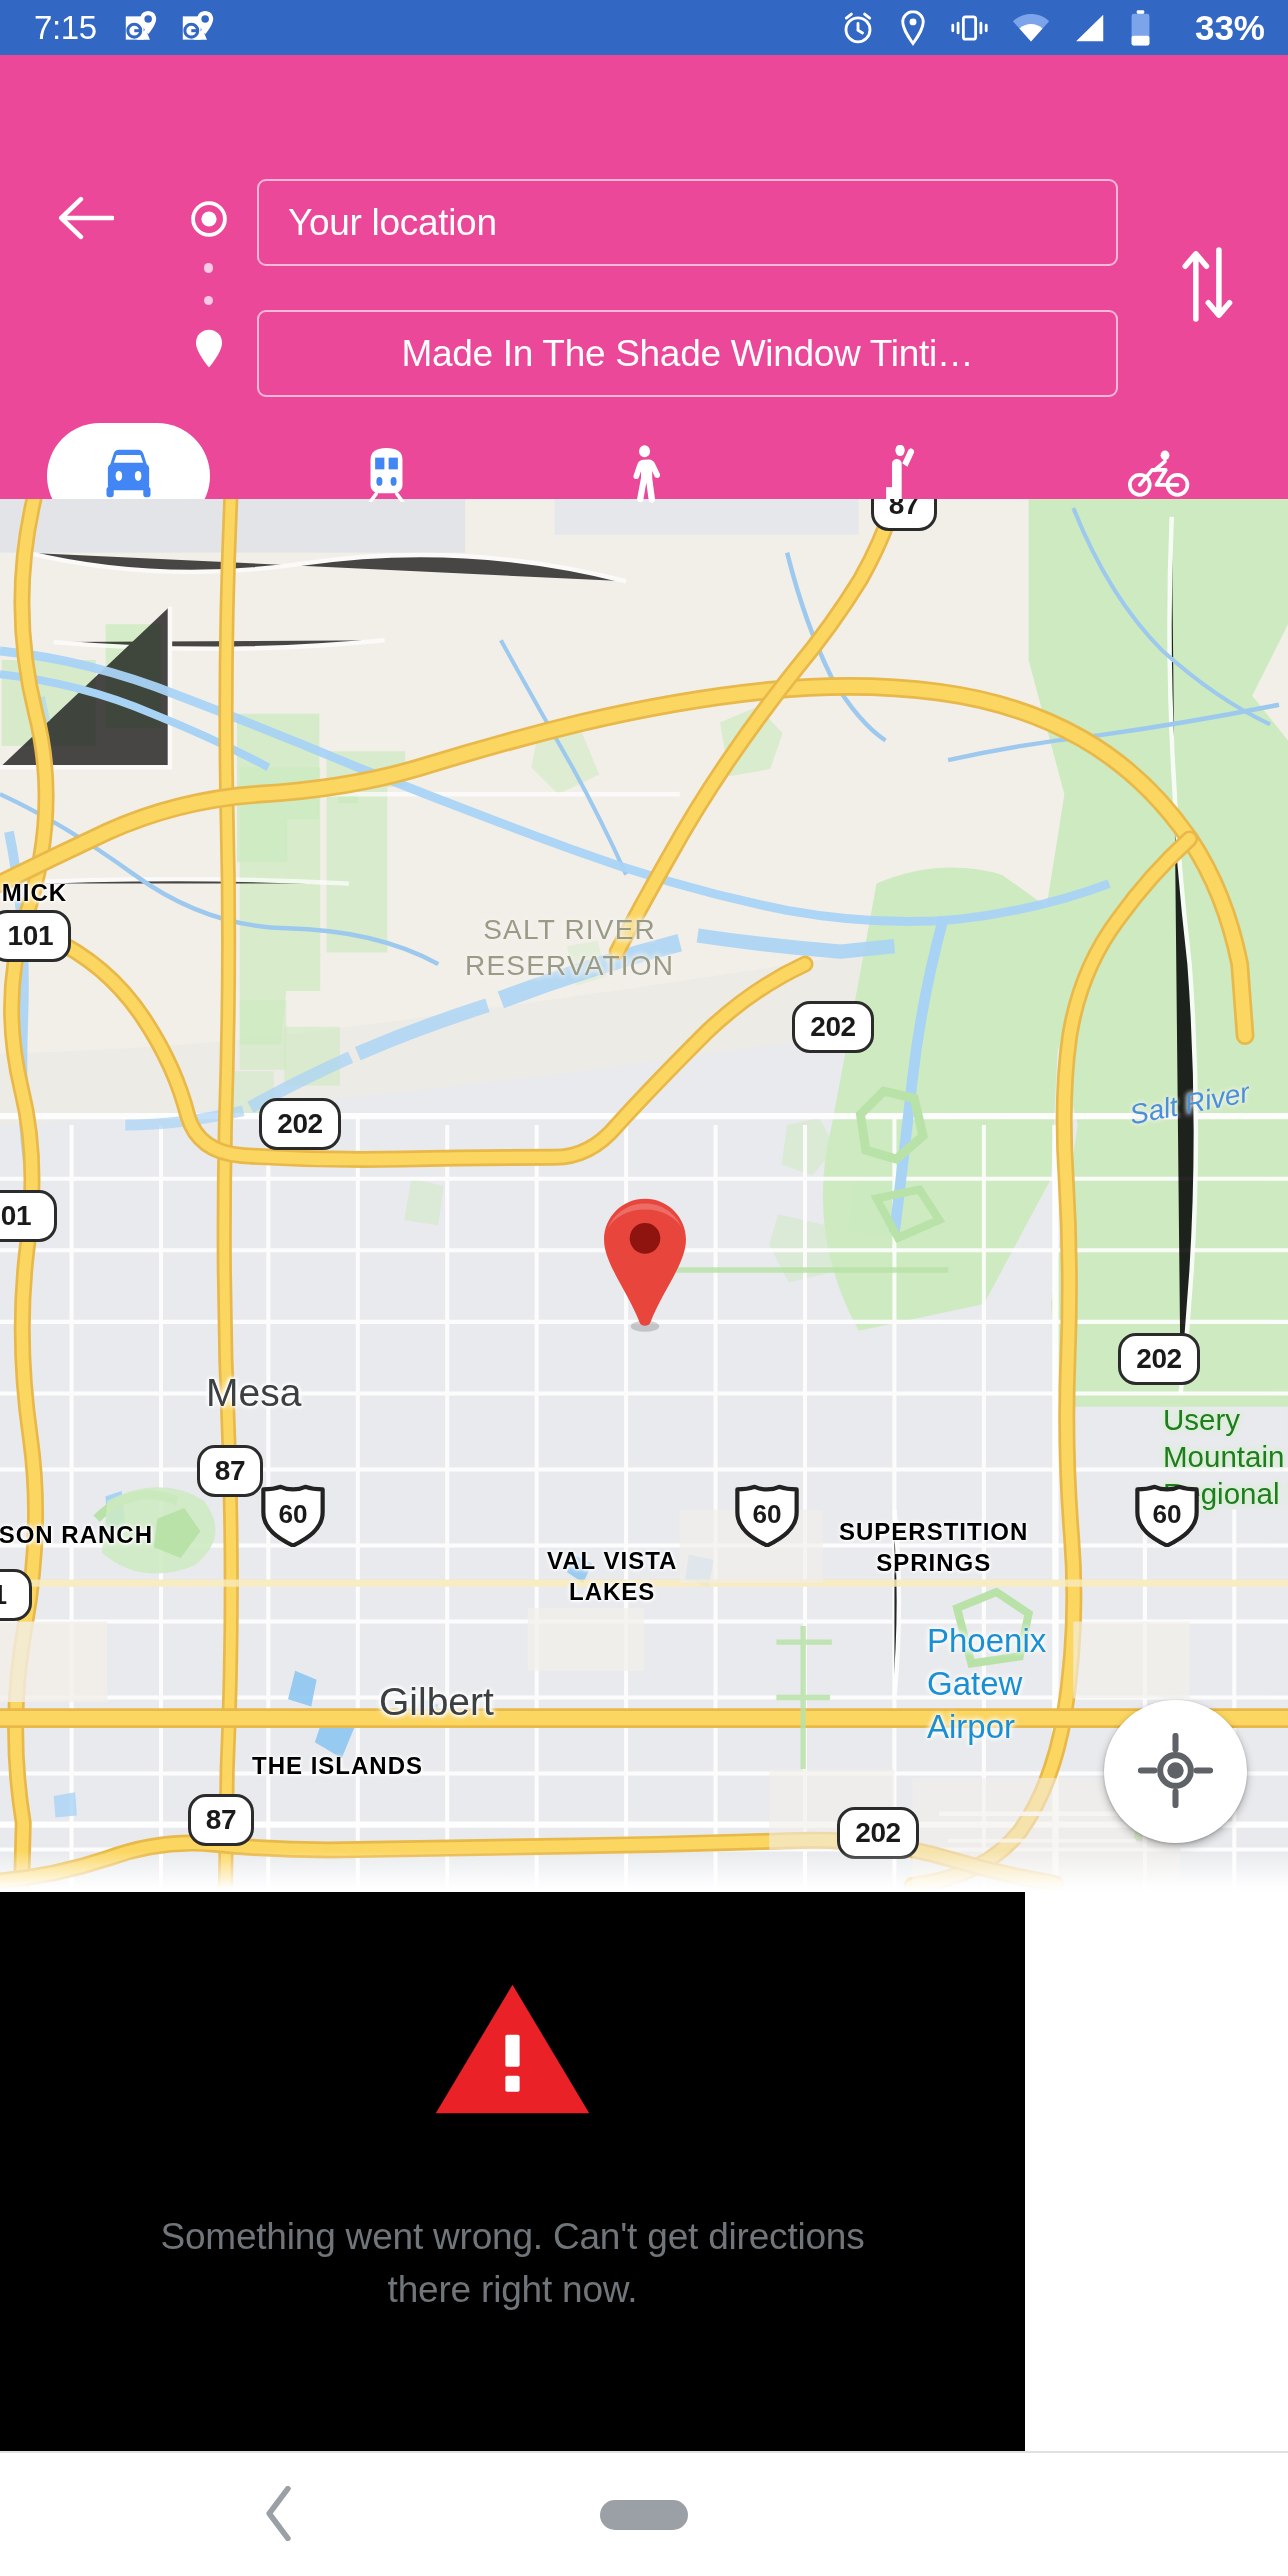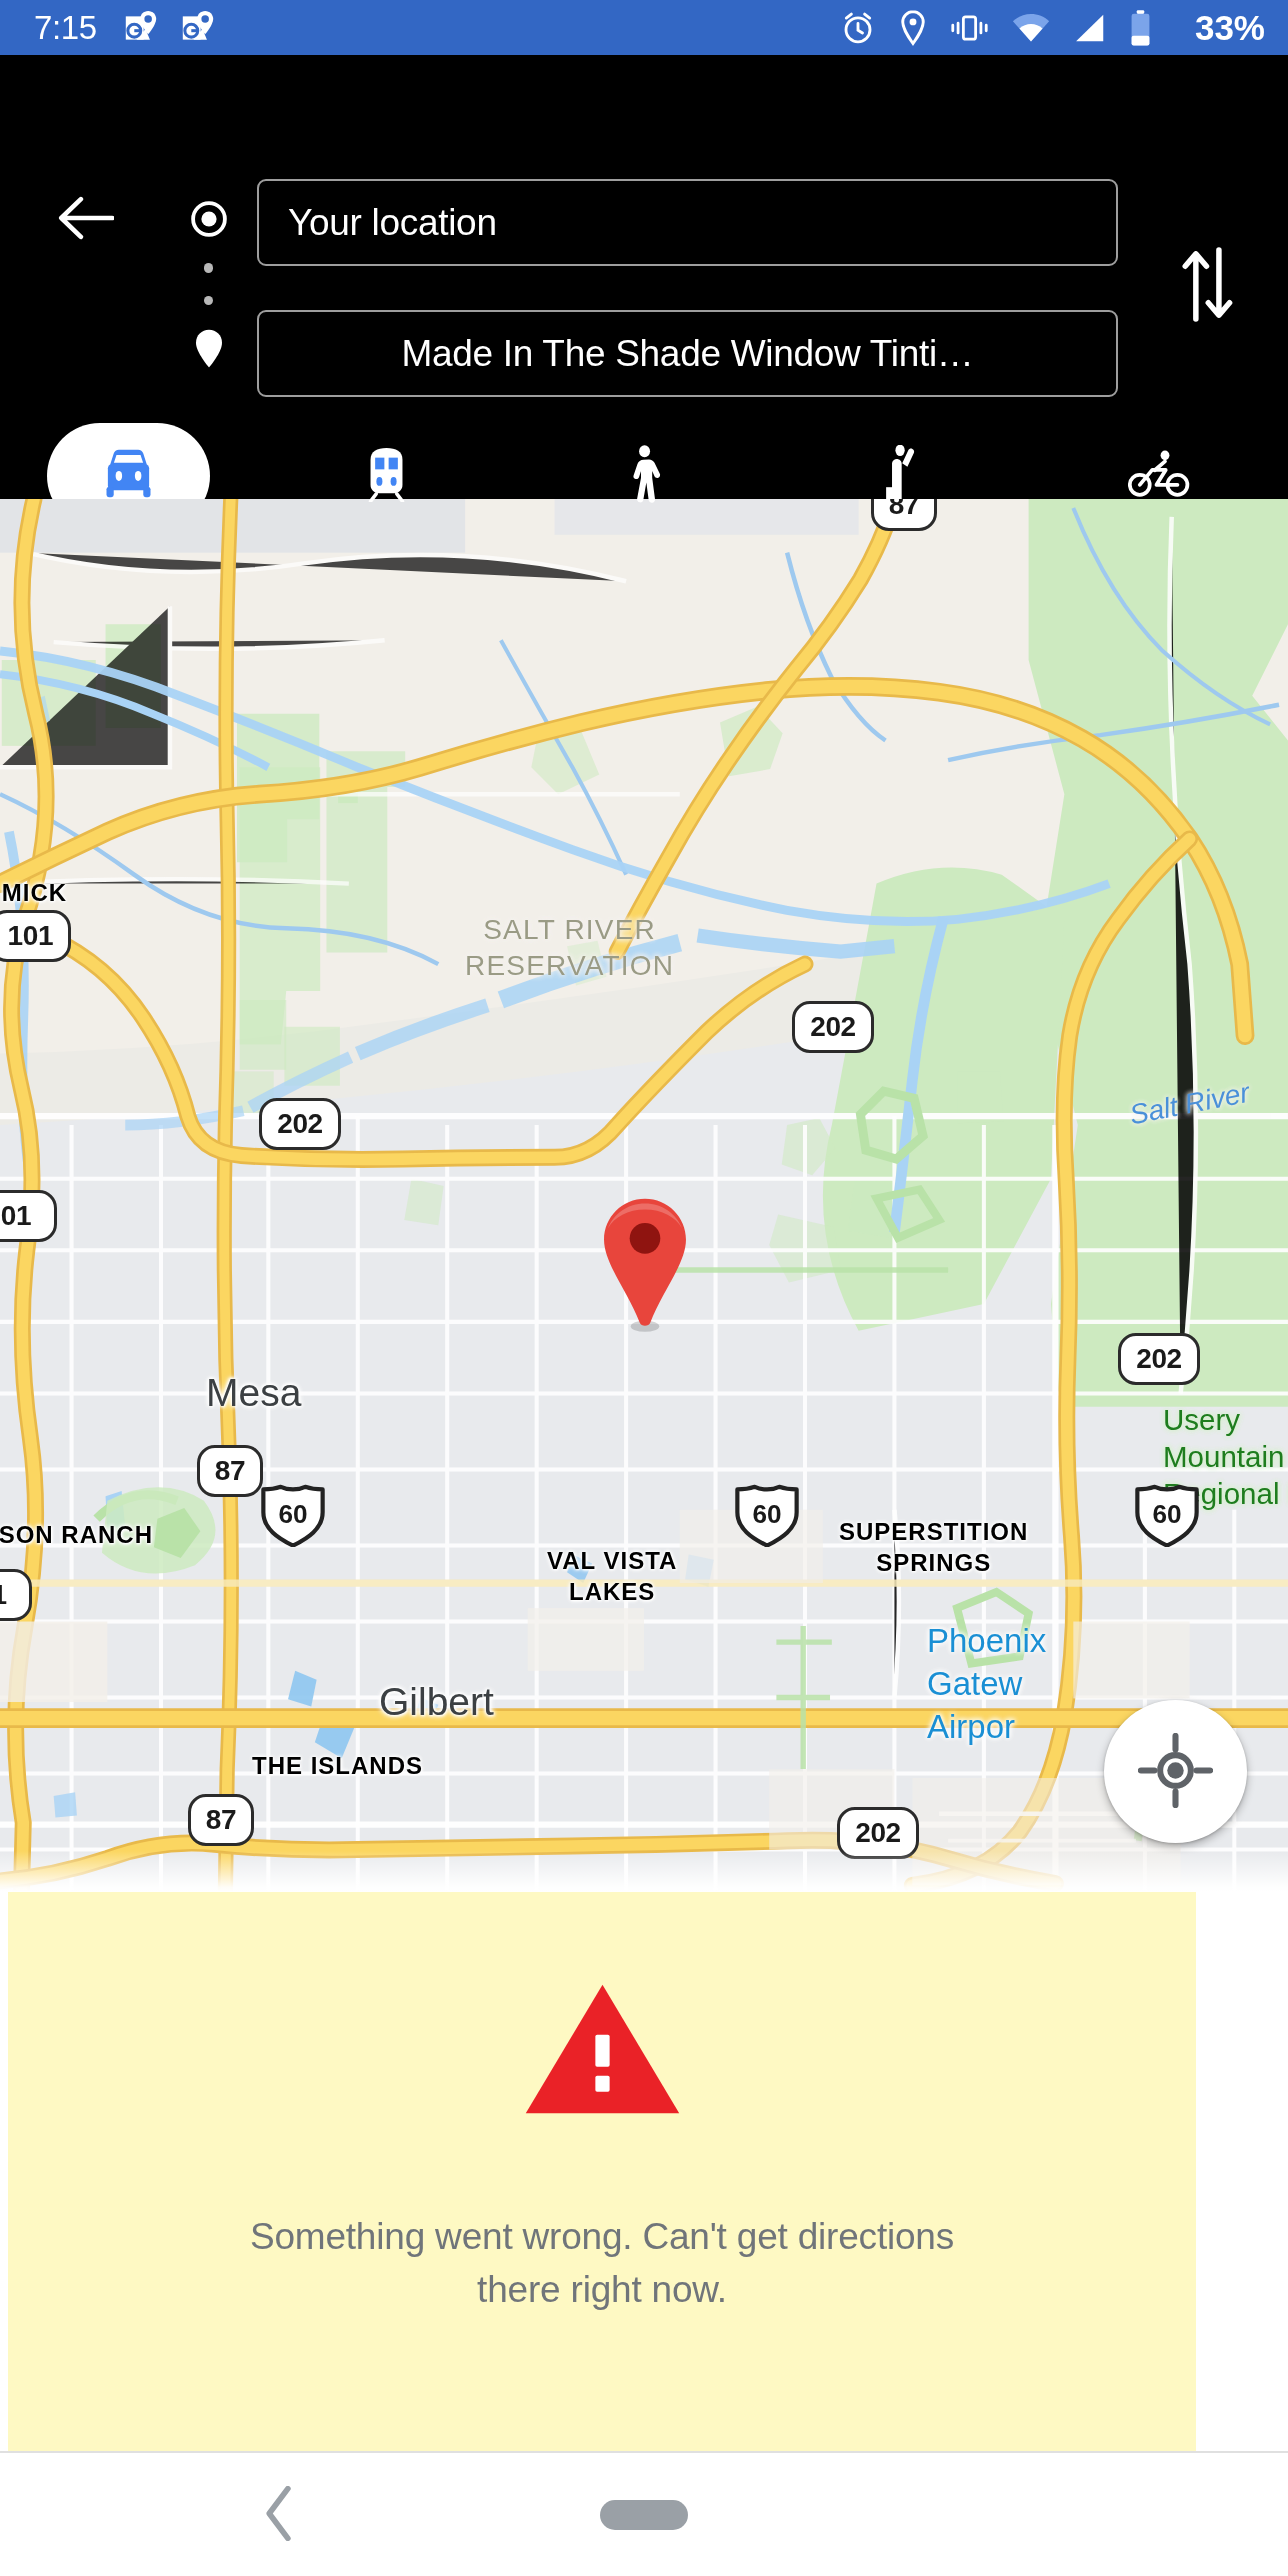--- a/index.html
+++ b/index.html
@@ -18,21 +18,21 @@
   }
   #status-time { font-size:33px; font-weight:400; letter-spacing:-0.4px; }
   #status-left-icons { display:flex; align-items:center; gap:23px; margin-left:27px; }
   #status-right { margin-left:auto; display:flex; align-items:center; gap:22.4px; }
   .sb-ico { display:block; }
   #battery-pct { font-size:35px; font-weight:700; margin-left:21px; }
 
   
   #header {
     position:absolute; top:55px; left:0; width:1288px; height:444px;
-    background:#000000;
+    background:#ec4899;
   }
   #back-button {
     position:absolute; left:52px; top:131px; width:66px; height:66px;
     display:flex; align-items:center; justify-content:center; cursor:pointer;
   }
   #route-endpoint-rail {
     position:absolute; left:177px; top:125px; width:63px; height:206px;
     display:flex; flex-direction:column; align-items:center;
   }
   #origin-dot-icon { margin-top:19.7px; }
@@ -136,23 +136,23 @@
   
   #my-location-fab {
     position:absolute; right:41px; bottom:49px; width:143px; height:143px;
     border-radius:50%; background:#ffffff; z-index:50;
     box-shadow:0 3.6px 9px rgba(0,0,0,0.28), 0 0.9px 2.7px rgba(0,0,0,0.2);
     display:flex; align-items:center; justify-content:center; cursor:pointer;
   }
 
   
   #error-panel {
-    position:absolute; top:1892px; left:0; width:1188px; height:559px;
-    background:#fef9c3; display:flex; flex-direction:column;
-    align-items:center; justify-content:flex-start; padding-top:89px;margin-left:8px;
+    position:absolute; top:1892px; left:0; width:1025px; height:559px;
+    background:#000000; display:flex; flex-direction:column;
+    align-items:center; justify-content:flex-start; padding-top:89px;
   }
   #error-icon { margin-bottom:91px; }
   #error-message {
     font-size:37px; color:#70757a; line-height:1.43; text-align:center;
     max-width:716px; letter-spacing:-0.2px;
   }
 
   
   #nav-divider {
     position:absolute; top:2451px; left:0; width:1288px; height:2.7px; background:#e0e0e0;

